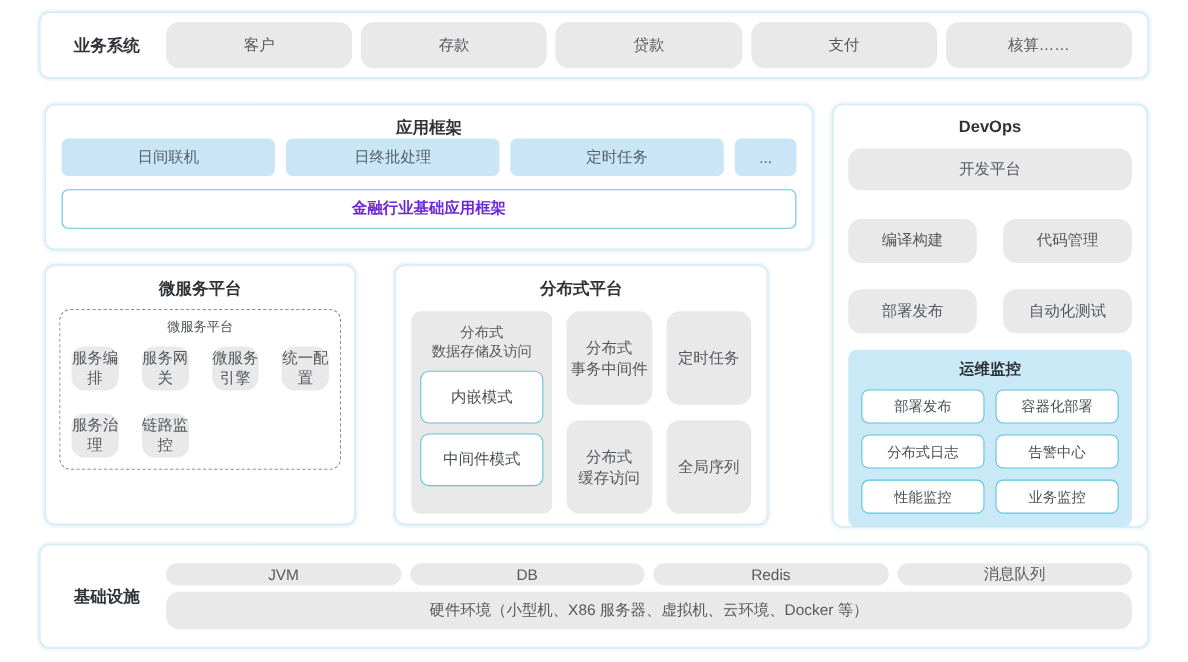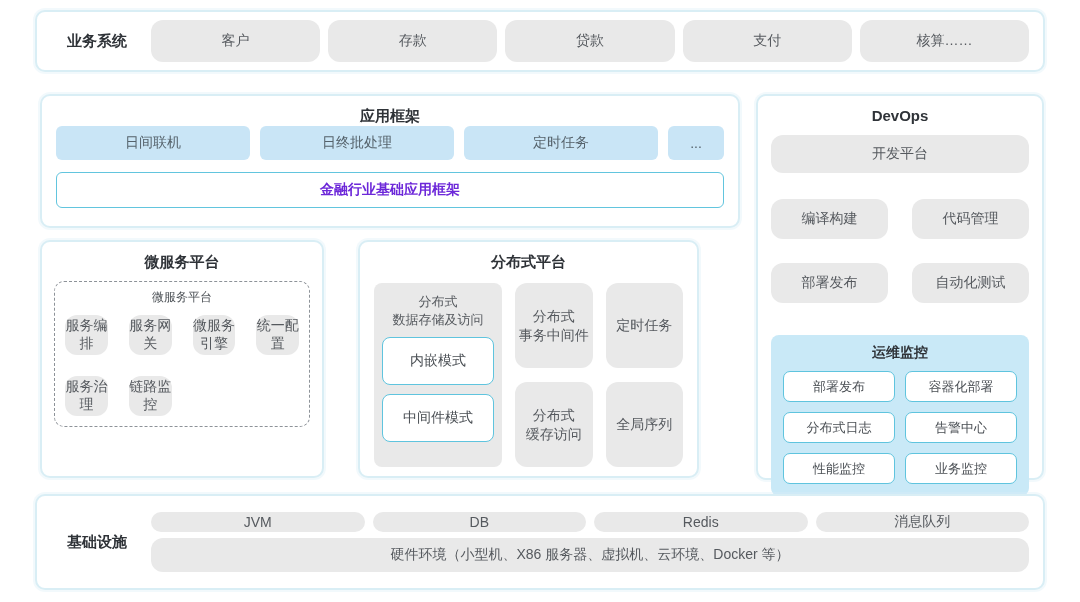--- a/index.html
+++ b/index.html
@@ -117,21 +117,21 @@
   .dist .storage .wbox { height: 48px; margin-top: 9px; }
   .dist .col { flex: 1 1 0; display: flex; flex-direction: column; gap: 14px; }
   .dist .col .gbox { height: 85px; font-size: 14px; }
 
   
   .devops { left: 756px; top: 94px; width: 288px; height: 386px; padding: 11px 13px; }
   .devops .platform { margin-top: 11px; height: 38px; }
   .devops .tools { display: grid; grid-template-columns: 1fr 1fr; gap: 24px; margin-top: 26px; }
   .devops .tools .gbox { height: 40px; }
   .devops .monitor {
-    margin-top: 32px;
+    margin-top: 15px;
     background: #c9e9f7;
     border-radius: 8px;
     padding: 9px 12px 12px;
   }
   .devops .monitor-title { text-align: center; font-size: 14px; font-weight: 700; color: #2f3338; }
   .devops .monitor .grid { display: grid; grid-template-columns: 1fr 1fr; gap: 10px; margin-top: 9px; }
   .devops .monitor .wbox { height: 31px; font-size: 13px; border-width: 1px; border-radius: 7px; }
 
   
   .bottom-band { left: 35px; top: 494px; width: 1010px; height: 96px; }

